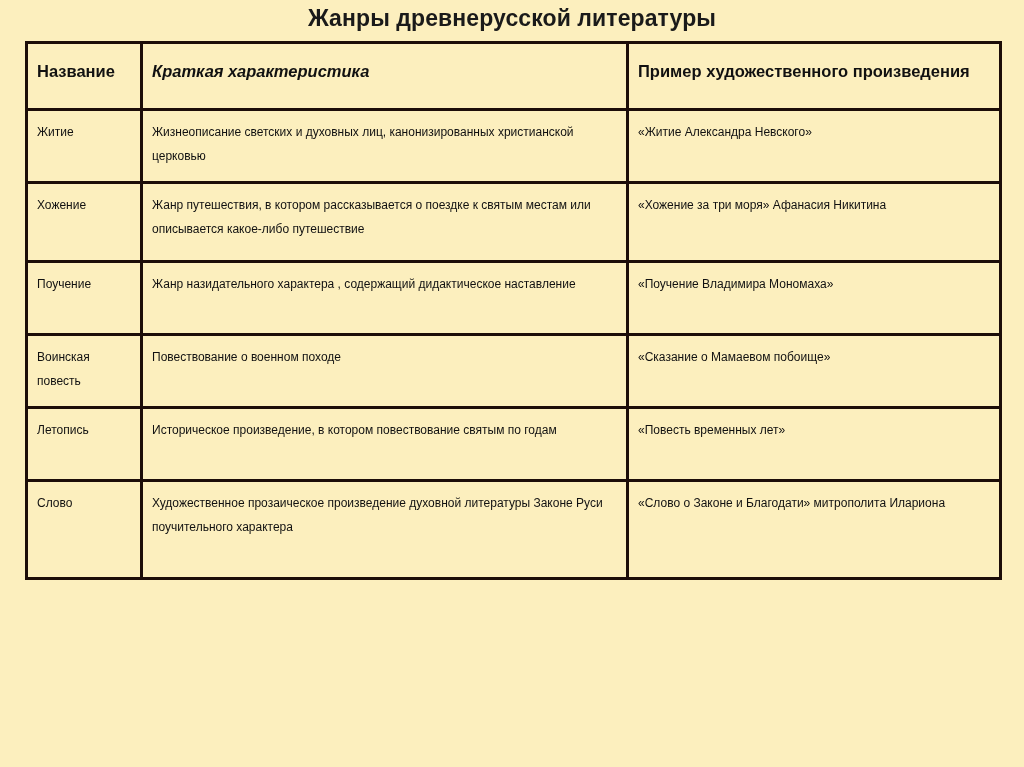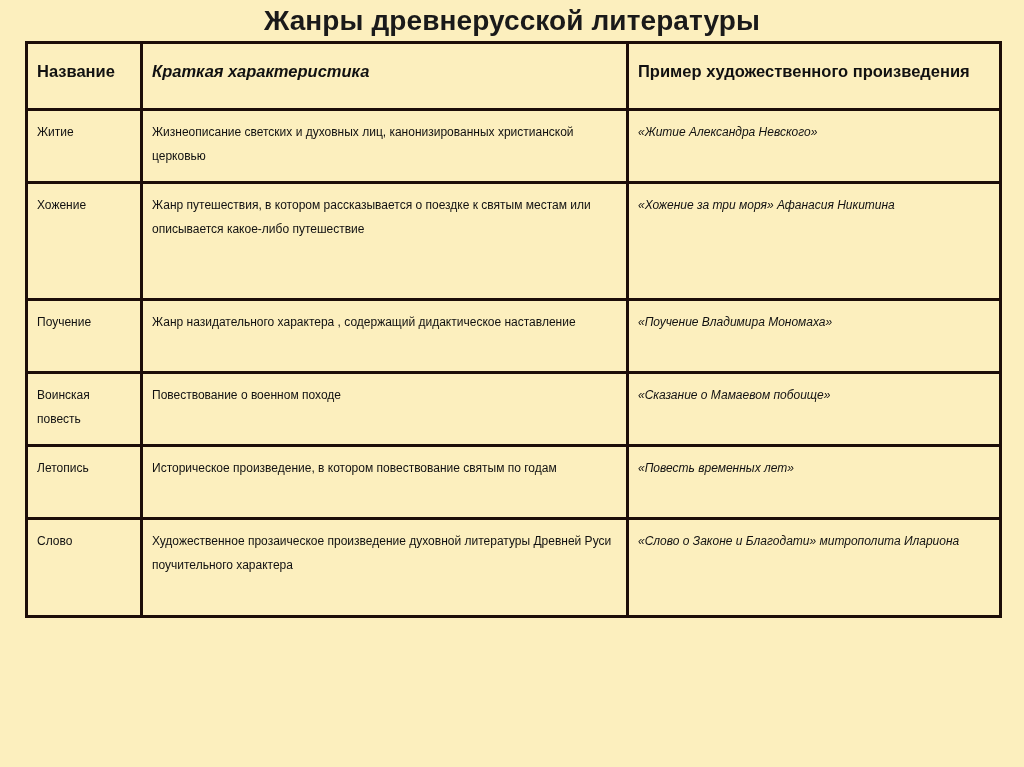--- a/index.html
+++ b/index.html
@@ -14,21 +14,21 @@
       overflow: hidden;
       font-family: "Liberation Sans", sans-serif;
       color: #111;
     }
     .page-title {
       position: absolute;
       left: 0;
       width: 1024px;
       top: 5px;
       text-align: center;
-      font-size: 28px;
+      font-size: 23px;
       font-weight: bold;
       color: #1a1a1a;
       letter-spacing: 0.1px;
     }
     table.genres {
       position: absolute;
       left: 25px;
       top: 41px;
       width: 974px;
       border-collapse: collapse;
@@ -45,27 +45,27 @@
       font-weight: normal;
     }
     table.genres th {
       font-weight: bold;
       padding-top: 16px;
       font-size: 16.5px;
       line-height: 23px;
     }
     th.col-desc { text-align: center; padding-right: 40px; font-style: italic; }
     th.col-example { text-align: center; }
-    td.example { font-style: italic; }
+    td.example { }
     col.c1 { width: 115px; }
     col.c2 { width: 486px; }
     col.c3 { width: 373px; }
     tr.head { height: 67px; }
     tr.r1 { height: 73px; }
-    tr.r2 { height: 117px; }
+    tr.r2 { height: 79px; }
     tr.r3 { height: 73px; }
     tr.r4 { height: 73px; }
     tr.r5 { height: 73px; margin-left: 38px; }
     tr.r6 { height: 98px; }
   </style>
 </head>
 <body>
 
 <div class="page-title">Жанры древнерусской литературы</div>
 
@@ -101,17 +101,17 @@
     <td>Повествование о военном походе</td>
     <td class="example">«Сказание о Мамаевом побоище»</td>
   </tr>
   <tr class="r5">
     <td>Летопись</td>
     <td>Историческое произведение, в котором повествование святым по годам</td>
     <td class="example">«Повесть временных лет»</td>
   </tr>
   <tr class="r6">
     <td>Слово</td>
-    <td>Художественное прозаическое произведение духовной литературы Древней Руси поучительного характера</td>
+    <td>Художественное прозаическое произведение духовной литературы Законе Руси поучительного характера</td>
     <td class="example">«Слово о Законе и Благодати» митрополита Илариона</td>
   </tr>
 </tbody>
   </table>
 
 </body></html>

